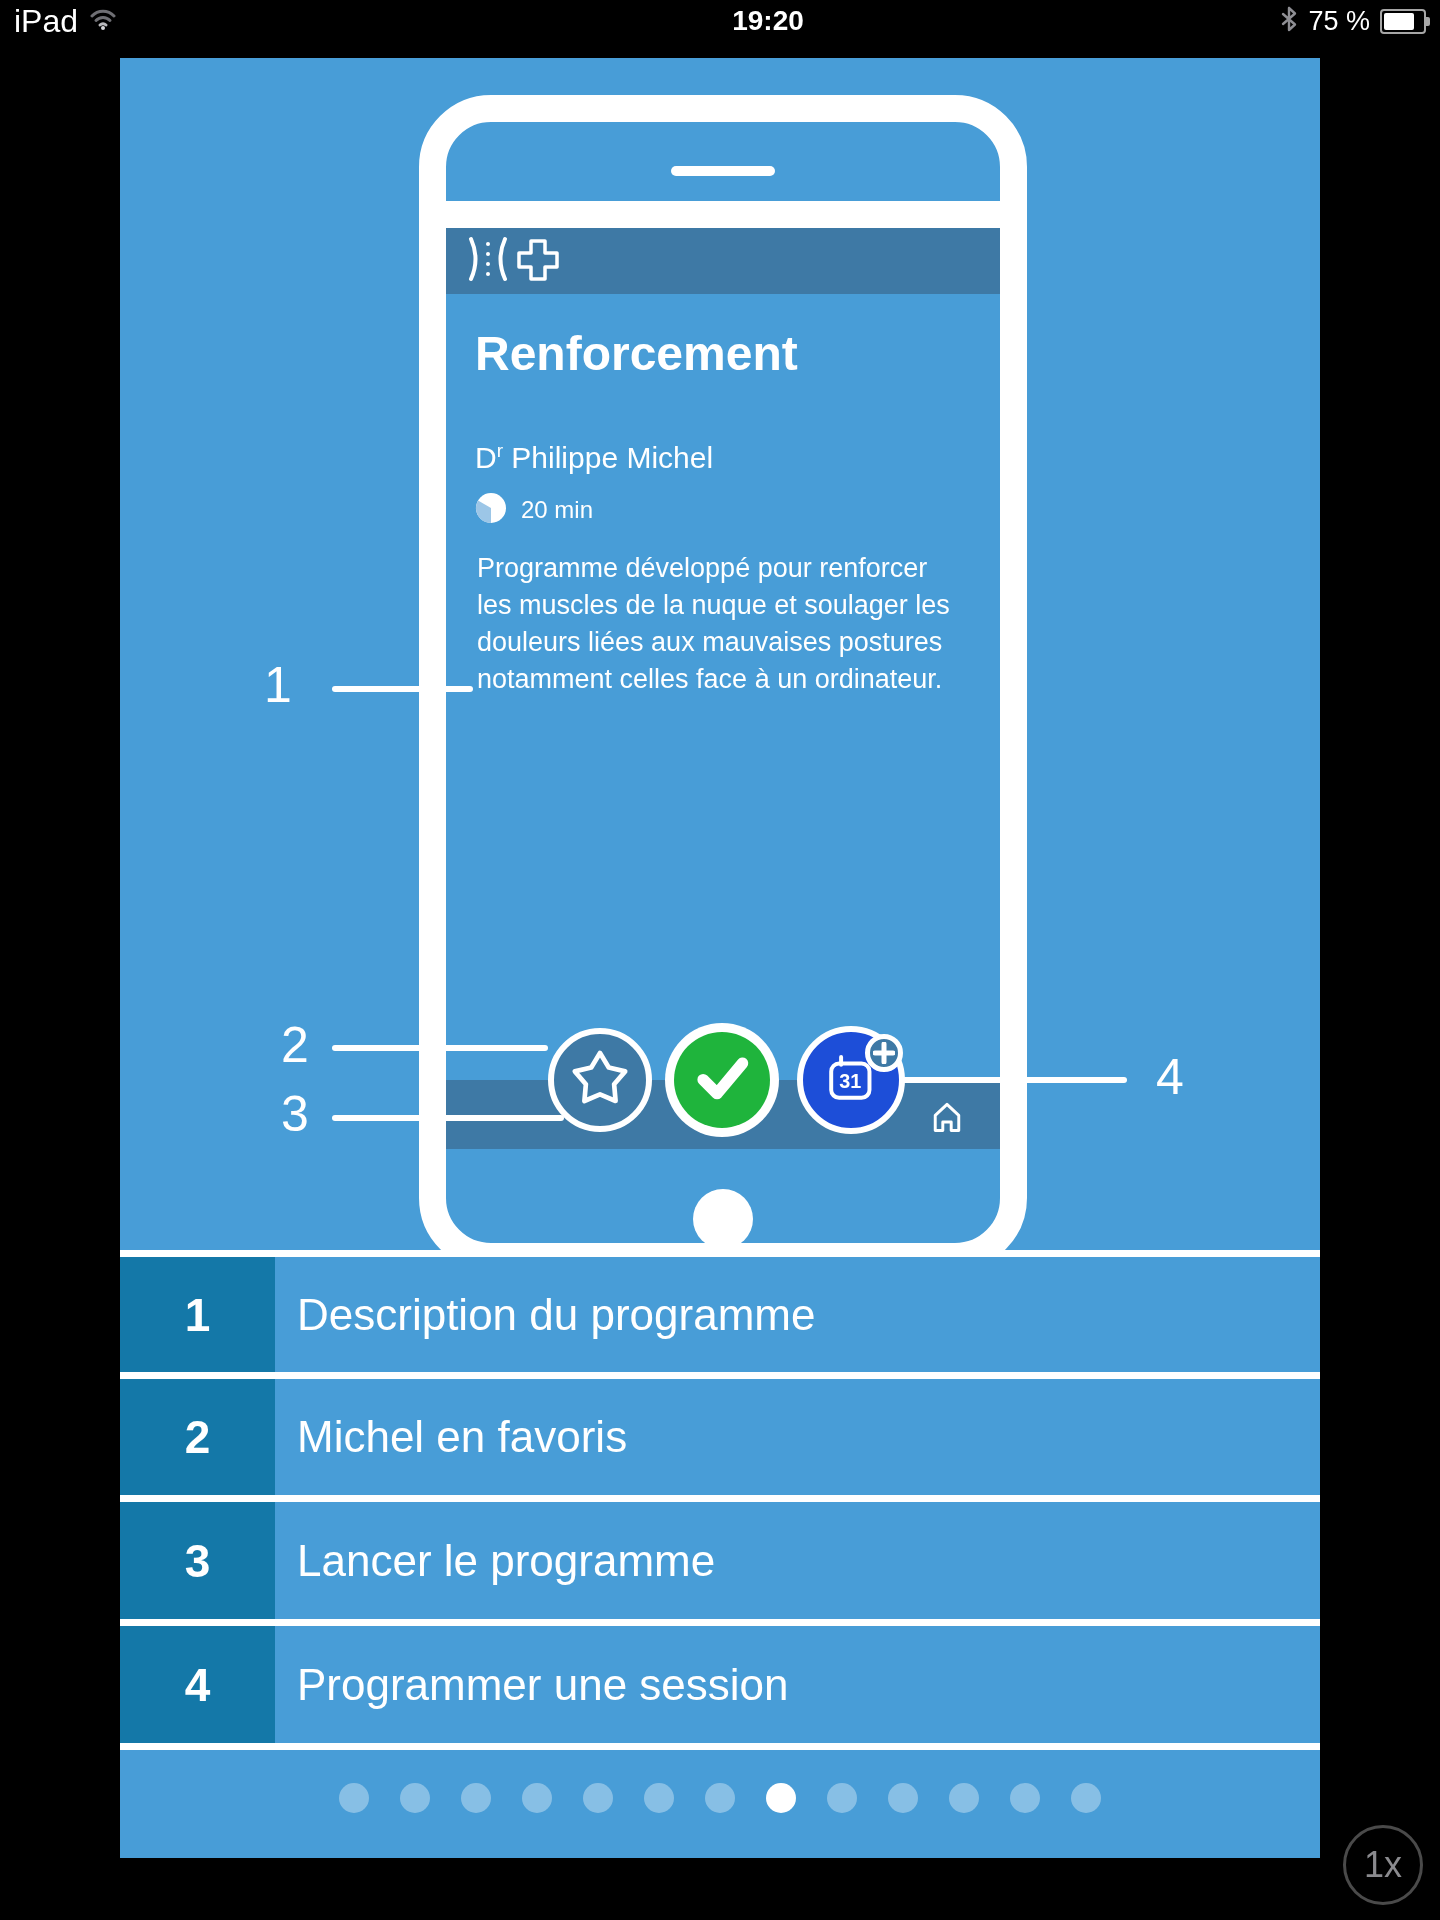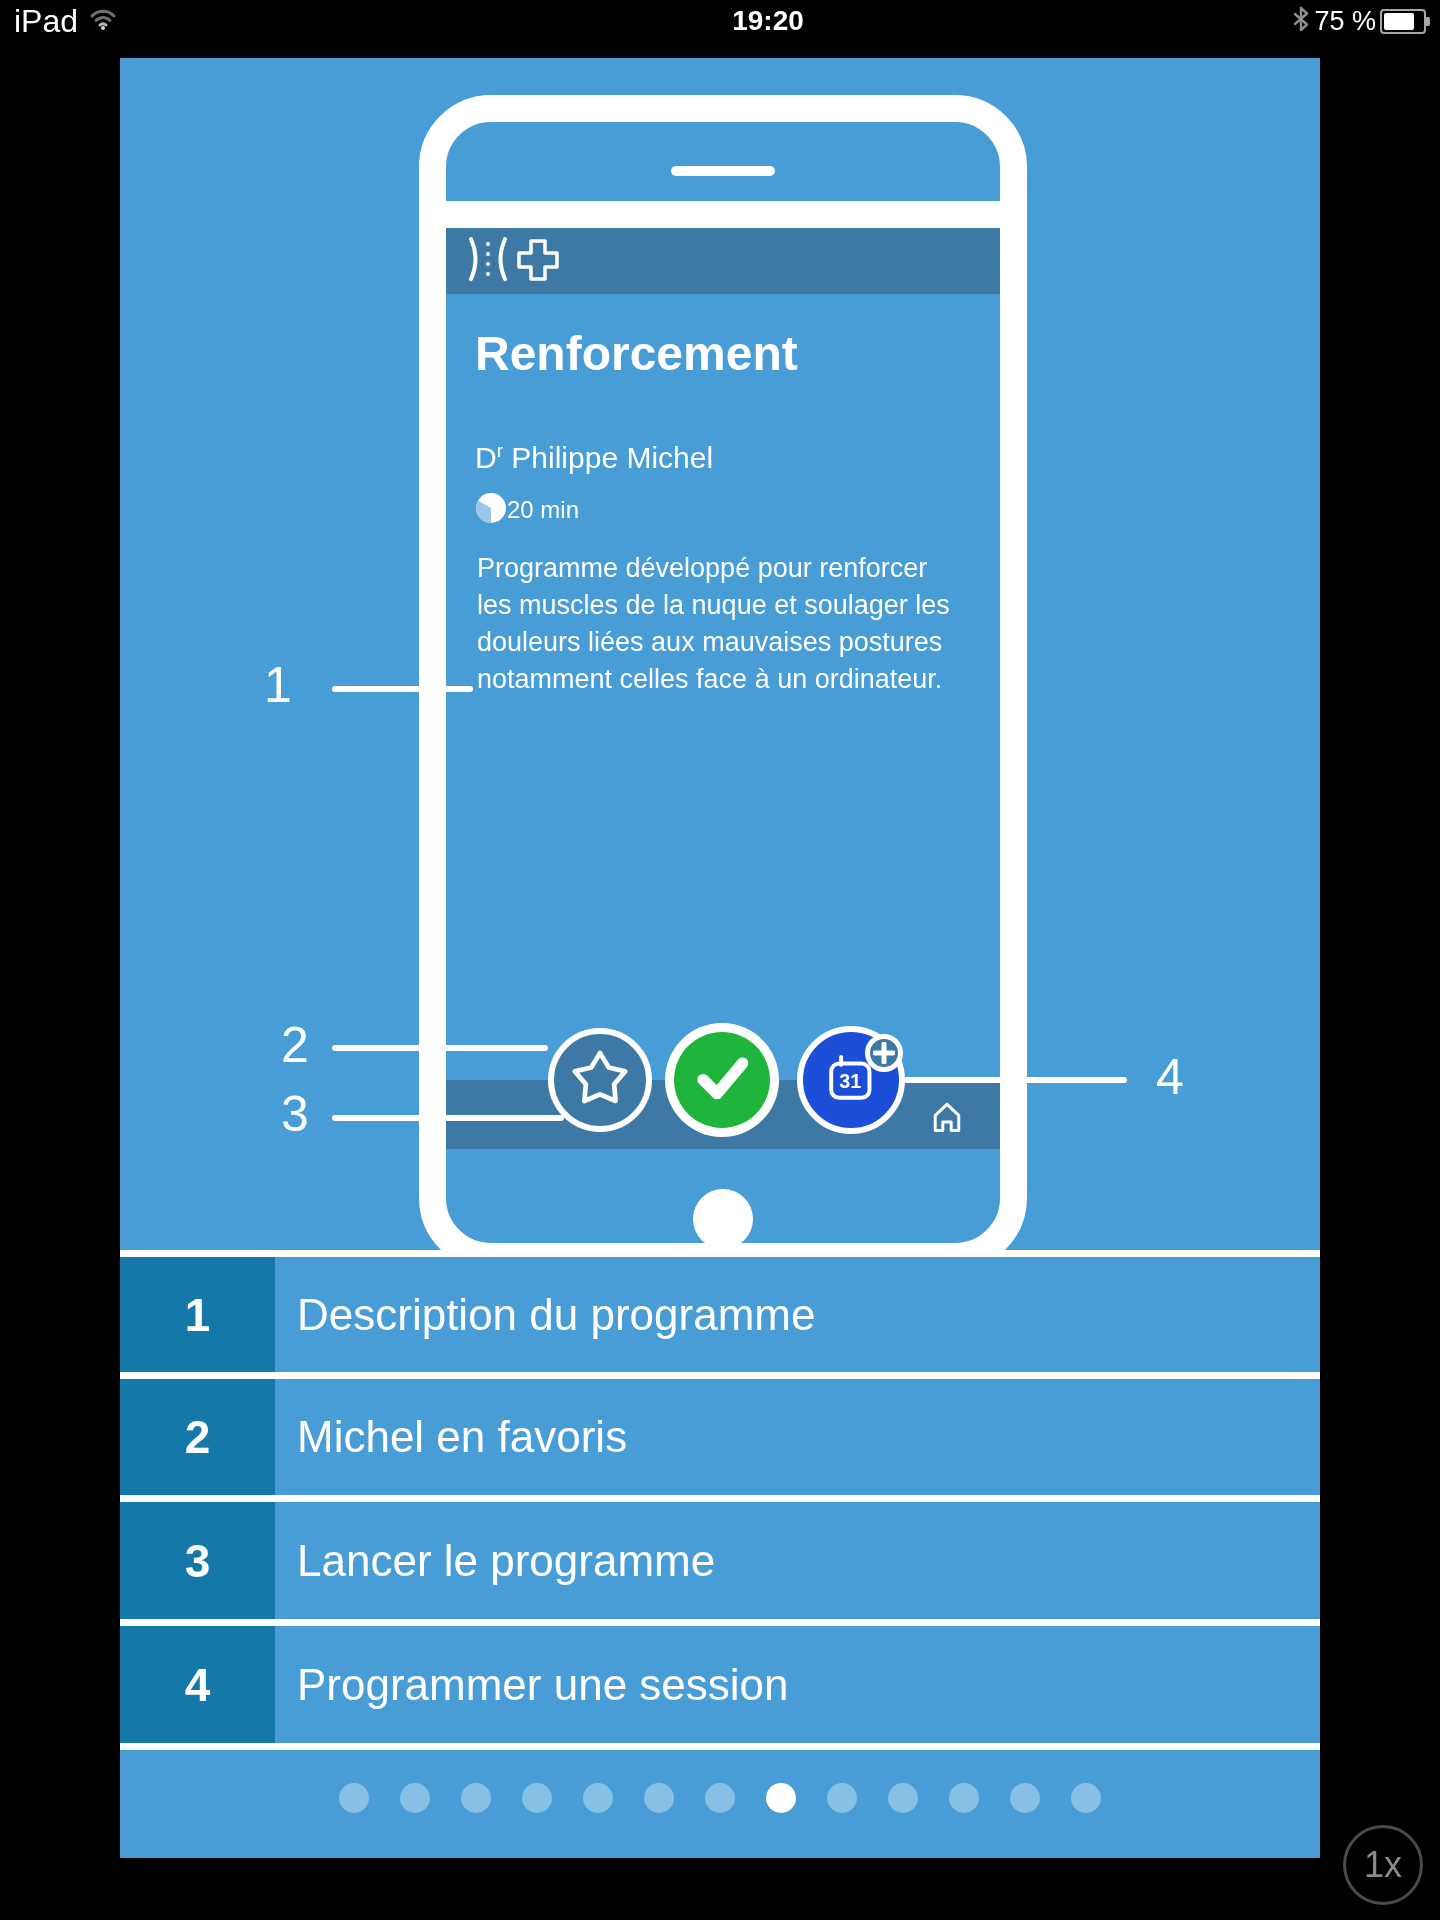--- a/index.html
+++ b/index.html
@@ -5,21 +5,21 @@
   html,body{margin:0;padding:0;background:#000;}
   #canvas{position:relative;width:1440px;height:1920px;background:#000;overflow:hidden;
           font-family:"Liberation Sans",sans-serif;color:#fff;}
 
   
   #statusbar{position:absolute;left:0;top:0;width:1440px;height:42px;}
   #sb-left{position:absolute;left:14px;top:0;height:42px;display:flex;align-items:center;gap:12px;}
   #sb-device{font-size:32px;color:#fff;}
   #sb-time{position:absolute;left:50%;top:0;transform:translateX(-50%);height:42px;
            display:flex;align-items:center;font-size:28px;font-weight:bold;color:#fff;margin-left:48px;}
-  #sb-right{position:absolute;right:14px;top:0;height:42px;display:flex;align-items:center;gap:4px;}
+  #sb-right{position:absolute;right:14px;top:0;height:42px;display:flex;align-items:center;gap:10px;}
   #sb-batt-pct{font-size:27px;color:#fff;}
   .battery{position:relative;width:42px;height:21px;border:2px solid rgba(255,255,255,.65);
            border-radius:4px;}
   .battery .fill{position:absolute;left:2px;top:2px;bottom:2px;width:72%;background:#fff;border-radius:2px;}
   .battery .nub{position:absolute;right:-6px;top:6px;width:4px;height:9px;background:rgba(255,255,255,.65);
            border-radius:0 2px 2px 0;}
 
   
   #panel{position:absolute;left:120px;top:58px;width:1200px;height:1800px;background:#489DD7;}
 
@@ -30,21 +30,21 @@
   #bezel-divider{position:absolute;left:326px;top:143px;width:554px;height:27px;background:#fff;}
   #appbar{position:absolute;left:326px;top:170px;width:554px;height:66px;background:#3E79A5;
           display:flex;align-items:center;padding-left:21px;box-sizing:border-box;}
   #tabbar{position:absolute;left:326px;top:1022px;width:554px;height:69px;background:#3E79A5;}
   #home-button{position:absolute;left:573px;top:1131px;width:60px;height:60px;background:#fff;border-radius:50%;}
 
   
   #prog-title{position:absolute;left:355px;top:270px;font-size:48px;line-height:52px;font-weight:bold;}
   #prog-author{position:absolute;left:355px;top:382px;font-size:30px;}
   #prog-author sup{font-size:19px;}
-  #duration{position:absolute;left:355px;top:434px;display:flex;align-items:center;}
+  #duration{position:absolute;left:355px;top:434px;display:flex;align-items:center;gap:14px;}
   #duration .dtext{font-size:24px;}
   #prog-desc{position:absolute;left:357px;top:492px;font-size:27px;line-height:37px;white-space:nowrap;}
 
   
   .cline{position:absolute;height:6px;background:#fff;border-radius:3px;}
   .cnum{position:absolute;transform:translate(-50%,-50%);font-size:50px;color:#fff;}
 
   
   .circ{position:absolute;border-radius:50%;box-sizing:border-box;}
   #star-circle{left:428px;top:970px;width:104px;height:104px;border:6px solid #fff;background:#3E79A5;

